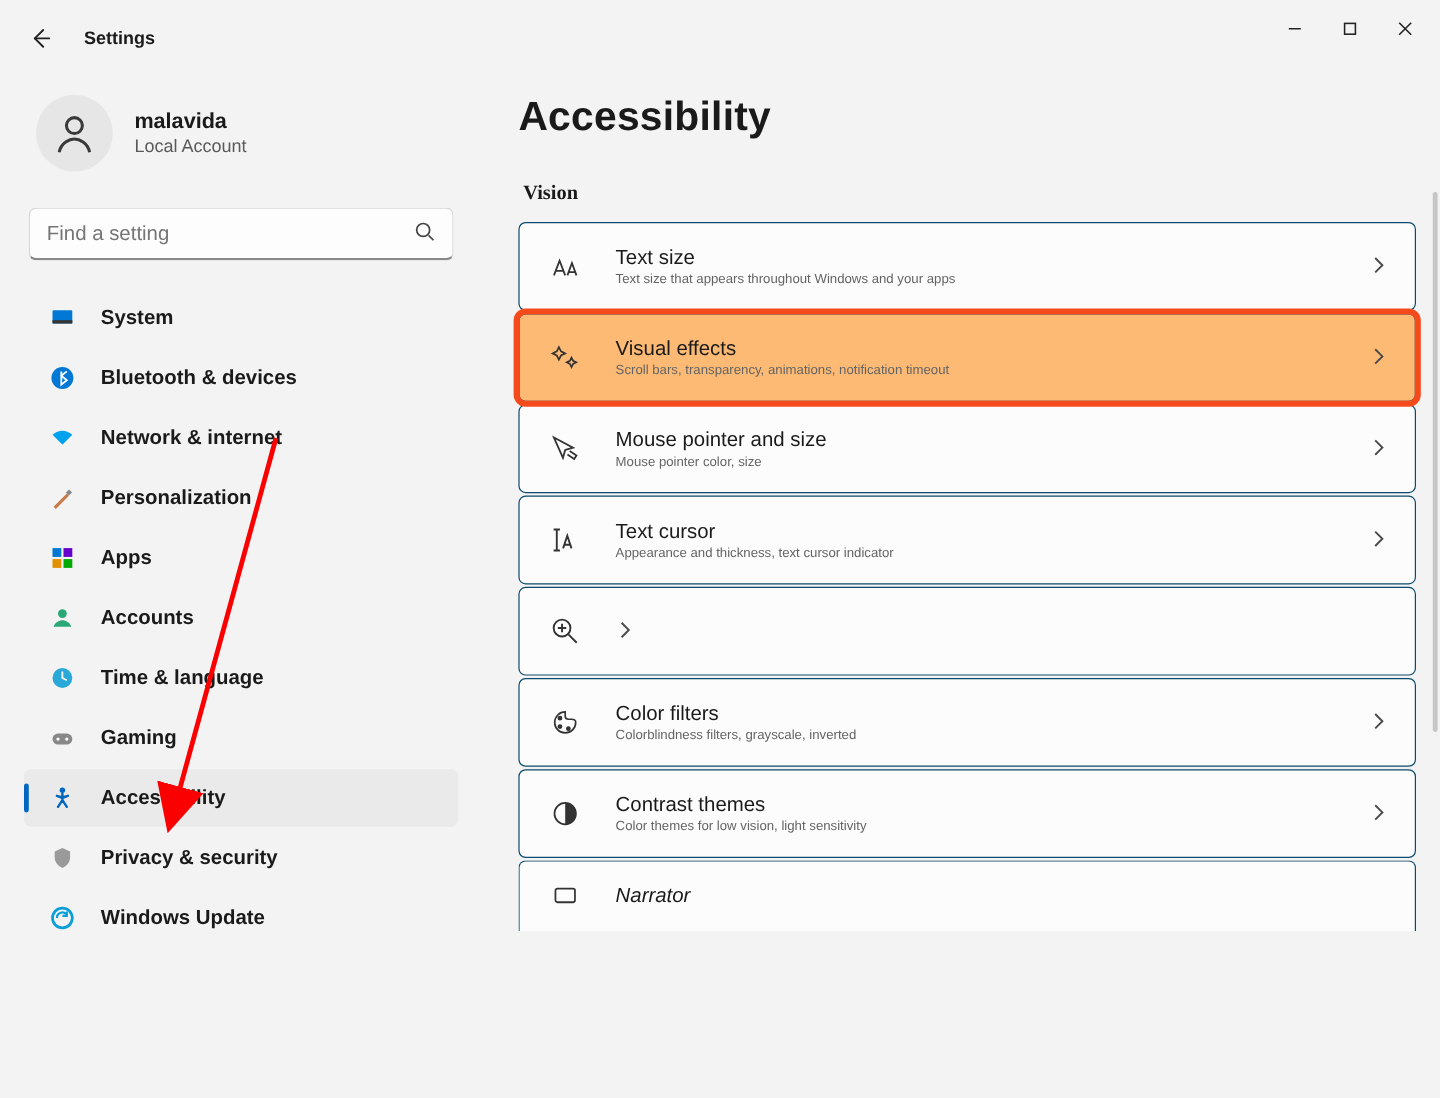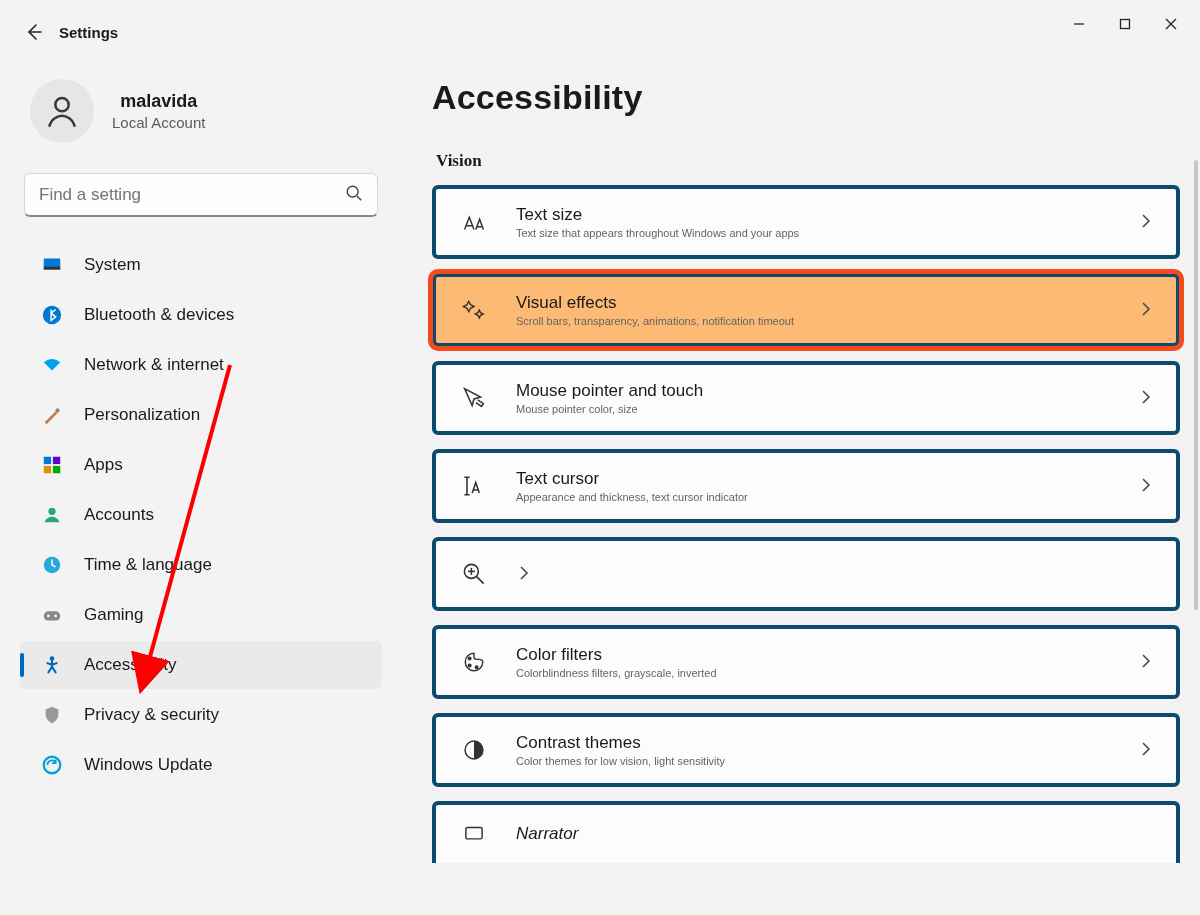--- a/index.html
+++ b/index.html
@@ -29,41 +29,40 @@
     justify-content: center;
     color: #1a1a1a;
   }
   .win-ctrl svg { width: 12px; height: 12px; }
   .header-row {
     position: absolute;
     top: 18px;
     left: 20px;
     display: flex;
     align-items: center;
-    gap: 11px;
+    gap: 22px;
   }
   .back-btn {
     width: 28px; height: 28px; display: flex; align-items: center; justify-content: center;
   }
   .app-title {
     font-size: 15px;
     font-weight: 600;
   }
   .sidebar {
     position: absolute;
     left: 20px;
     top: 75px;
     width: 362px;
   }
   .account-row {
     display: flex;
     align-items: center;
     gap: 18px;
     padding: 4px 6px 20px 10px;
-    text-align: center;
   }
   .avatar-circle {
     width: 64px; height: 64px; border-radius: 50%;
     background: #e6e6e6;
     display: flex; align-items: center; justify-content: center;
   }
   .acct-name { font-size: 18px; font-weight: 600; }
   .acct-sub { font-size: 15px; color: #5a5a5a; margin-top: 2px; }
   .search-box {
     position: relative;
@@ -87,20 +86,21 @@
   .nav-list { display: flex; flex-direction: column; gap: 2px; margin-top: 8px; }
   .nav-item {
     display: flex; align-items: center;
     gap: 20px;
     height: 48px;
     padding: 0 12px 0 20px;
     border-radius: 6px;
     position: relative;
     font-size: 17px;
     color: #1a1a1a;
+    font-weight: bold;
   }
   .nav-item .ico { width: 24px; display:flex; align-items:center; justify-content:center; }
   .nav-item.selected {
     background: #eaeaea;
   }
   .nav-item.selected::before {
     content: "";
     position: absolute;
     left: 0; top: 12px; bottom: 12px; width: 4px;
     background: #0067c0;
@@ -120,23 +120,23 @@
   .section-title {
     font-size: 17px;
     font-weight: 600;
     margin-top: 34px;
     margin-bottom: 14px;
     margin-left: 4px;
     font-family: Liberation Serif, serif;
   }
   .card {
     background: #fcfcfc;
-    border: 4px solid #0c4a6e;
+    border: 1px solid #0c4a6e;
     border-radius: 6px;
-    margin-bottom: 14px;
+    margin-bottom: 2px;
     display: flex;
     align-items: center;
     padding: 16px 22px 16px 20px;
     gap: 24px;
     min-height: 74px;
   }
   .card .lead-ico {
     width: 36px; display:flex; align-items:center; justify-content:center;
     flex-shrink: 0;
   }
@@ -369,21 +369,21 @@
   </div>
 
   <div class="card">
     <div class="lead-ico">
       <svg width="30" height="30" viewBox="0 0 32 32" fill="none" stroke="#333" stroke-width="1.6">
           <path d="M6 6l8 18 2-7 7-2z"></path>
           <path d="M20 18l6 4-2 3-6-4"></path>
         </svg>
     </div>
     <div class="card-texts">
-      <div class="card-title">Mouse pointer and touch</div>
+      <div class="card-title">Mouse pointer and size</div>
       <div class="card-sub">Mouse pointer color, size</div>
     </div>
     <div class="chev">
       <svg width="16" height="16" viewBox="0 0 16 16">
           <path d="M5 2l6 6-6 6" fill="none" stroke="currentColor" stroke-width="1.6"></path>
         </svg>
     </div>
   </div>
 
   <div class="card">

